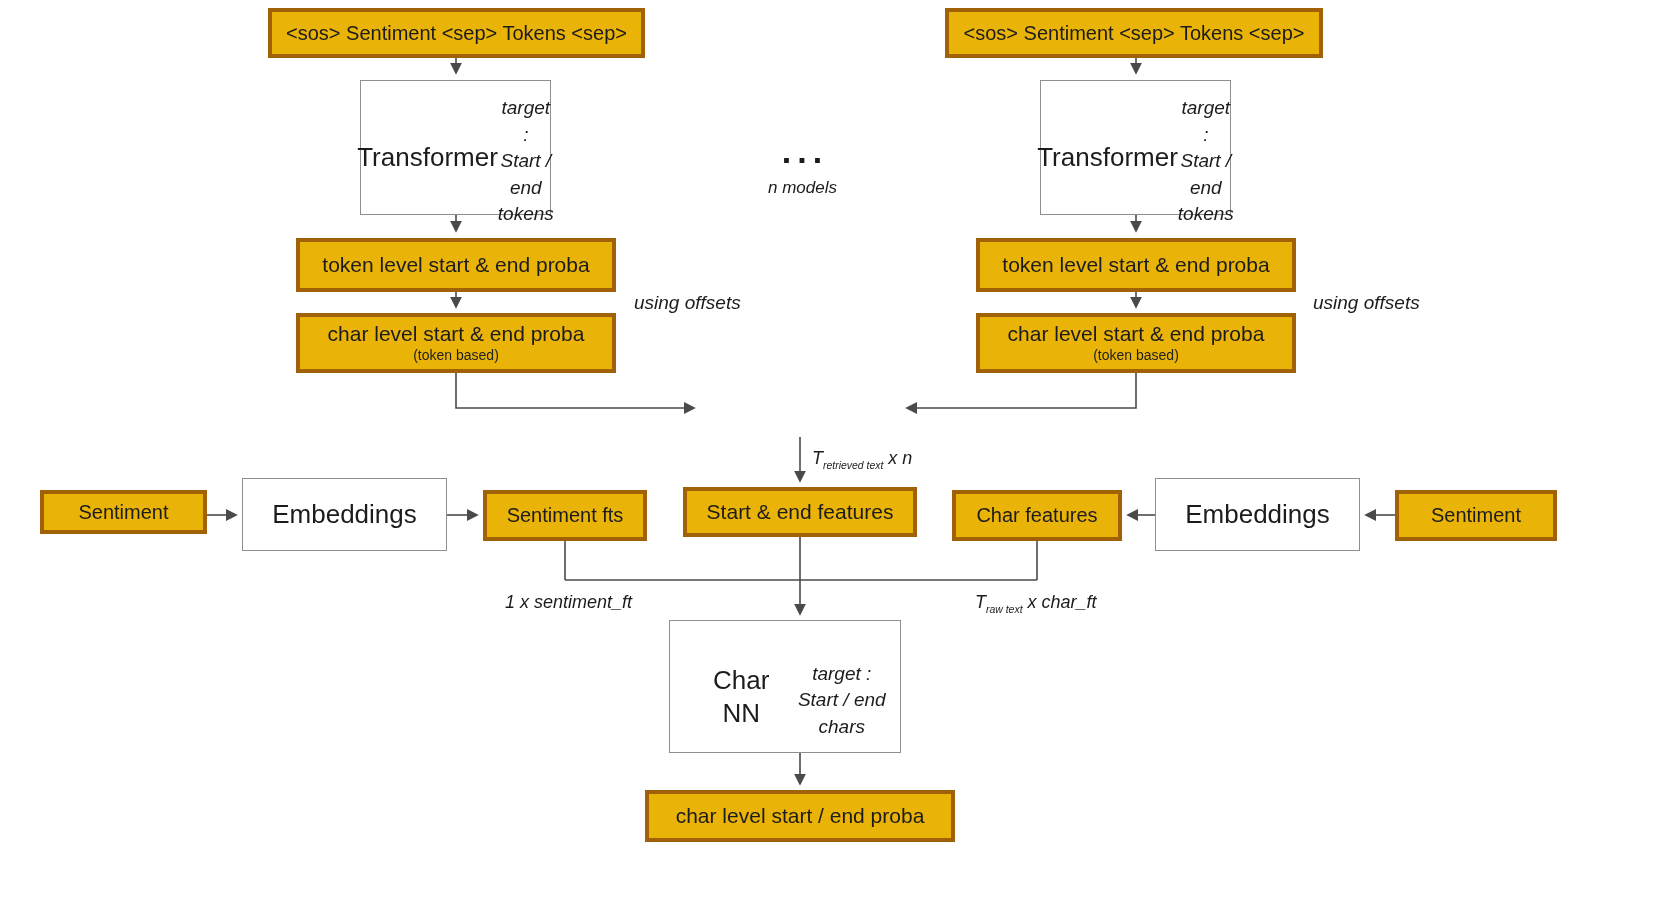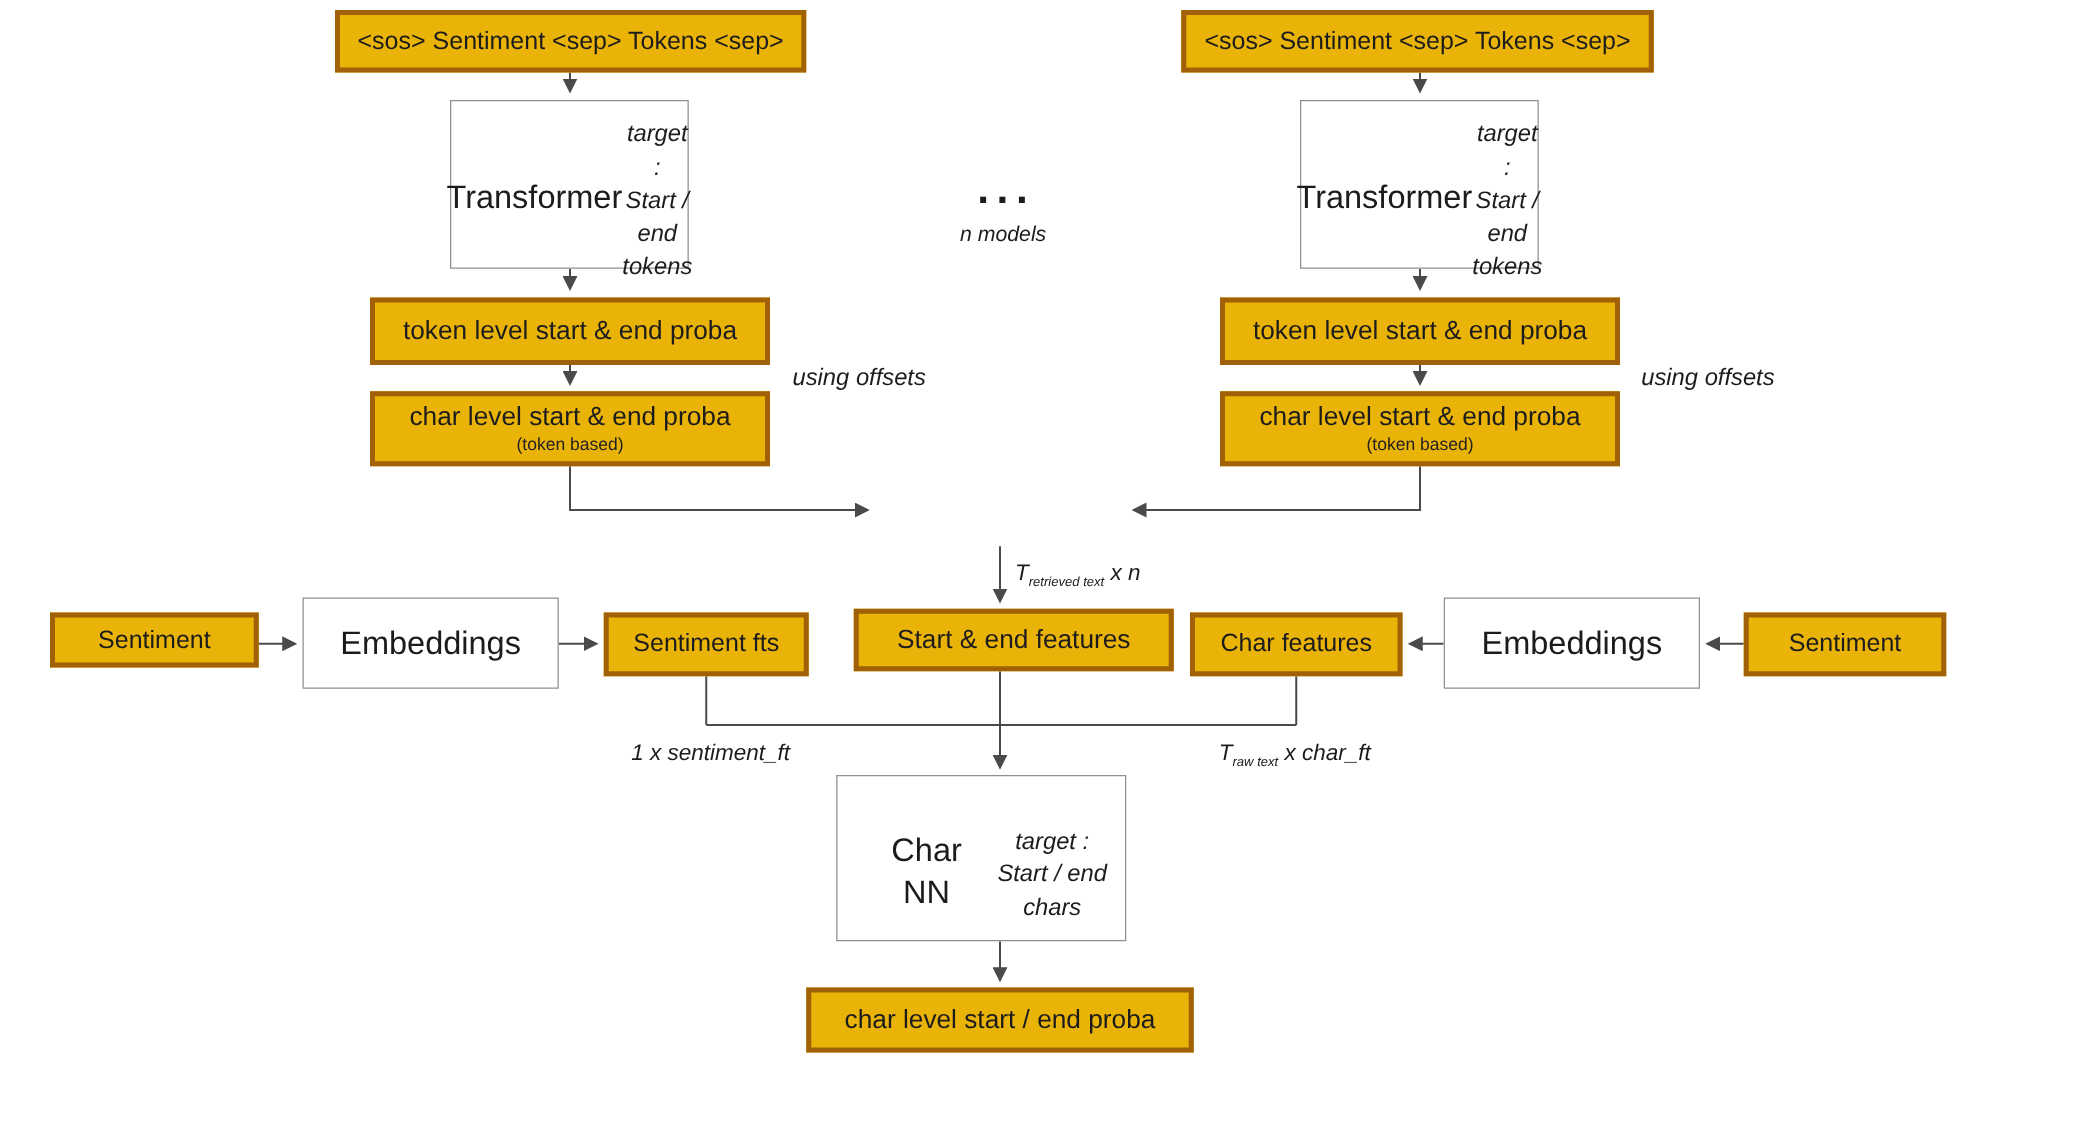--- a/index.html
+++ b/index.html
@@ -173,21 +173,21 @@
   </div>
 
   <div class="box white fs-big" style="left:242px;top:478px;width:205px;height:73px;">
     <span>Embeddings</span>
   </div>
 
   <div class="box gray fs-row" style="left:483px;top:490px;width:164px;height:51px;">
     <span>Sentiment fts</span>
   </div>
 
-  <div class="box gray fs-proba" style="left:683px;top:487px;width:256px;height:50px;">
+  <div class="box gray fs-proba" style="left:683px;top:487px;width:234px;height:50px;">
     <span>Start &amp; end features</span>
   </div>
 
   <div class="box gray fs-row" style="left:952px;top:490px;width:170px;height:51px;">
     <span>Char features</span>
   </div>
 
   <div class="box white fs-big" style="left:1155px;top:478px;width:205px;height:73px;">
     <span>Embeddings</span>
   </div>

